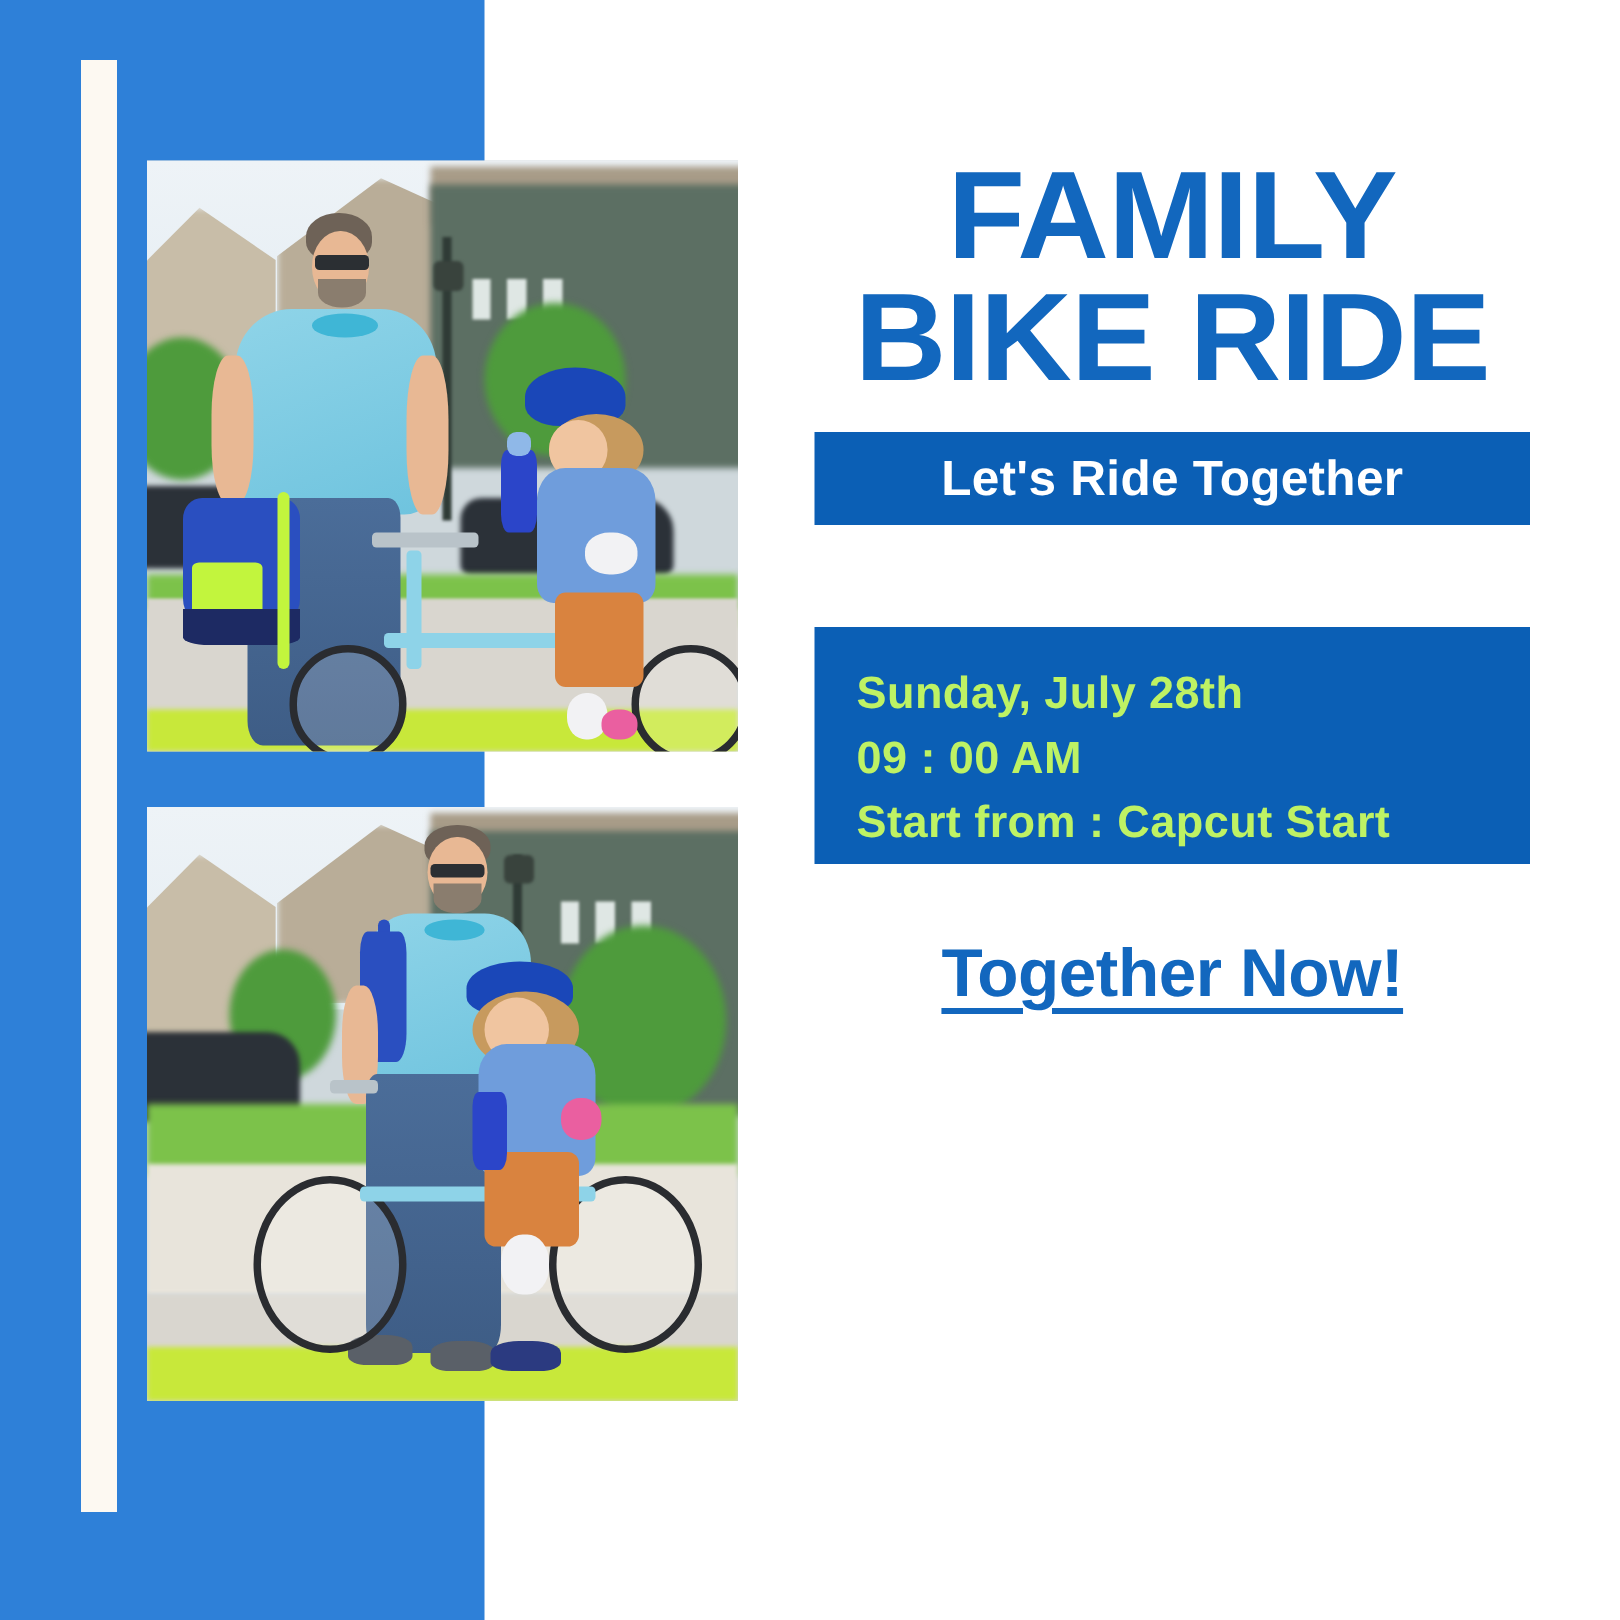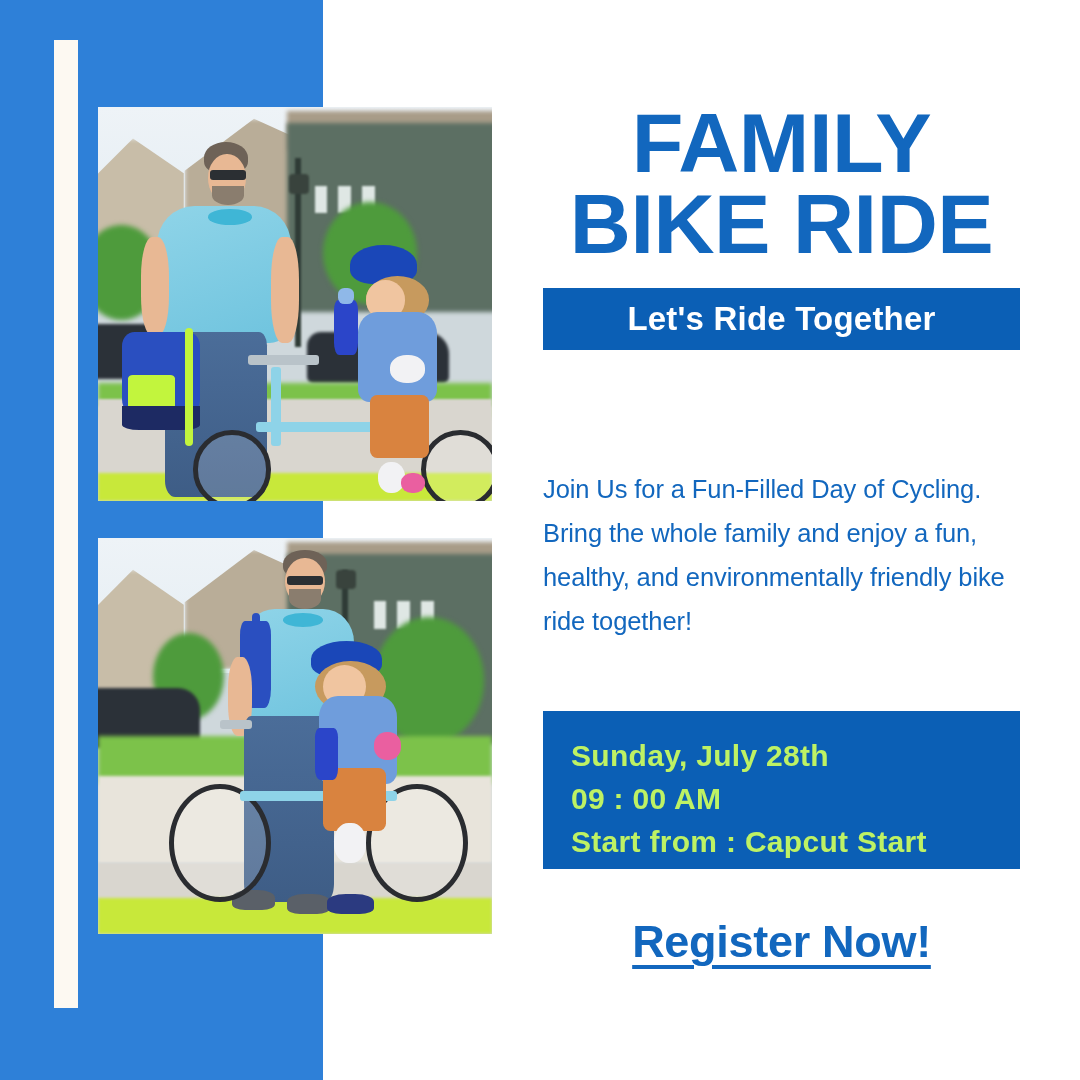--- a/index.html
+++ b/index.html
@@ -328,25 +328,24 @@
 
   <h1 class="title">
     <span>FAMILY</span>
     <span class="line2">BIKE RIDE</span>
   </h1>
 
   <div class="subtitle-banner">
     <span>Let's Ride Together</span>
   </div>
 
-  <p class="body-text">Join Us for a Fun-Filled Day of Cycling. Bring the whole family and enjoy a fun, healthy, and environmentally friendly bike ride together!</p>
 
   <div class="details-box">
     <div class="line">Sunday, July 28th</div>
     <div class="line">09 :  00 AM</div>
     <div class="line">Start from : Capcut Start</div>
   </div>
 
   <div class="cta">
-    <a href="#">Register Now!</a>
+    <a href="#">Together Now!</a>
   </div>
 
 </div>
 
 </body></html>

